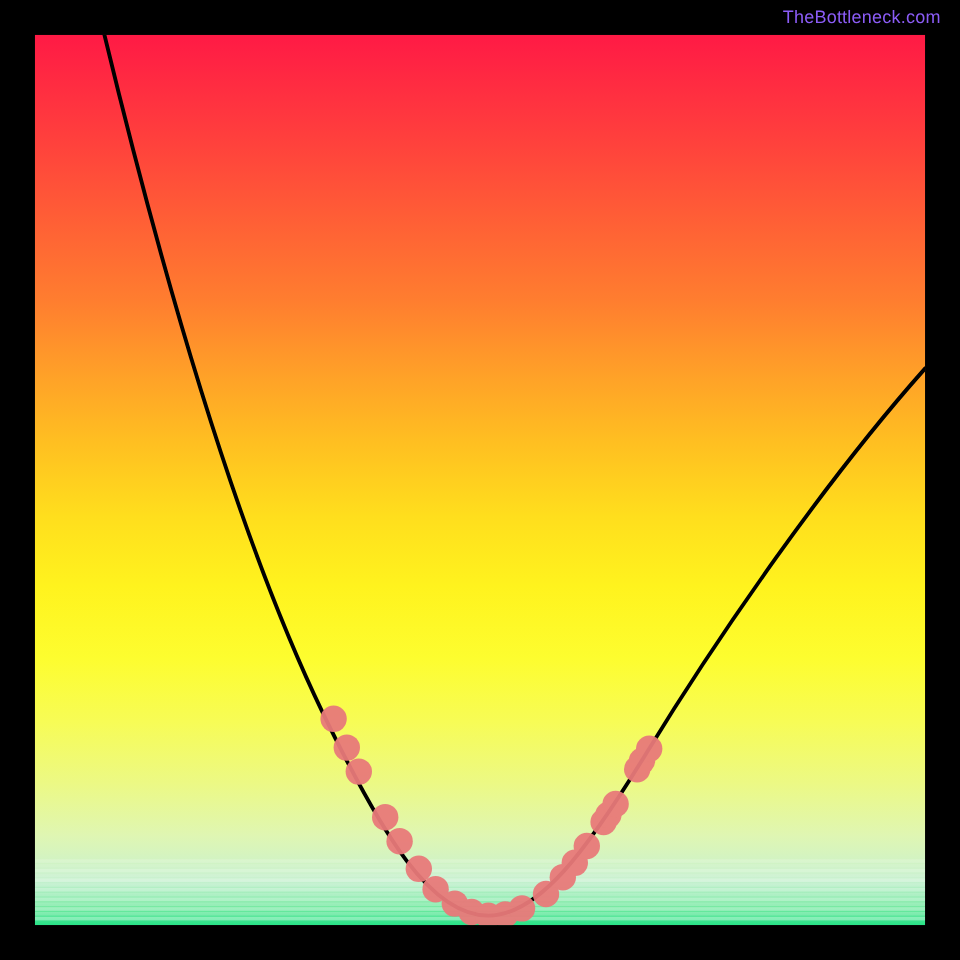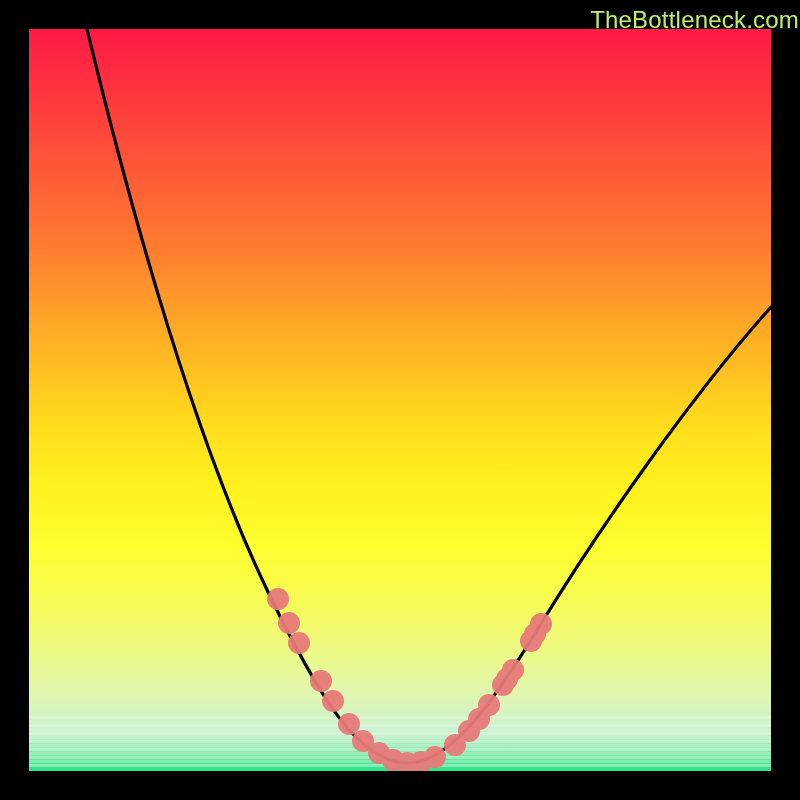--- a/index.html
+++ b/index.html
@@ -55,23 +55,23 @@
     pointer-events: none;
   }
   .stripes div {
     position: absolute;
     left: 0; right: 0;
     height: 3.3px;
   }
   .watermark {
     position: absolute;
     top: 6px;
-    right: 1px;
-    color: #bef264;
-    font-size: 24px;
+    right: 16px;
+    color: #8b5cf6;
+    font-size: 15px;
     font-weight: 400;
     letter-spacing: 0.2px;
     user-select: none;
   }
   svg.curve {
     position: absolute;
     inset: 0;
   }
 </style>
 </head>

